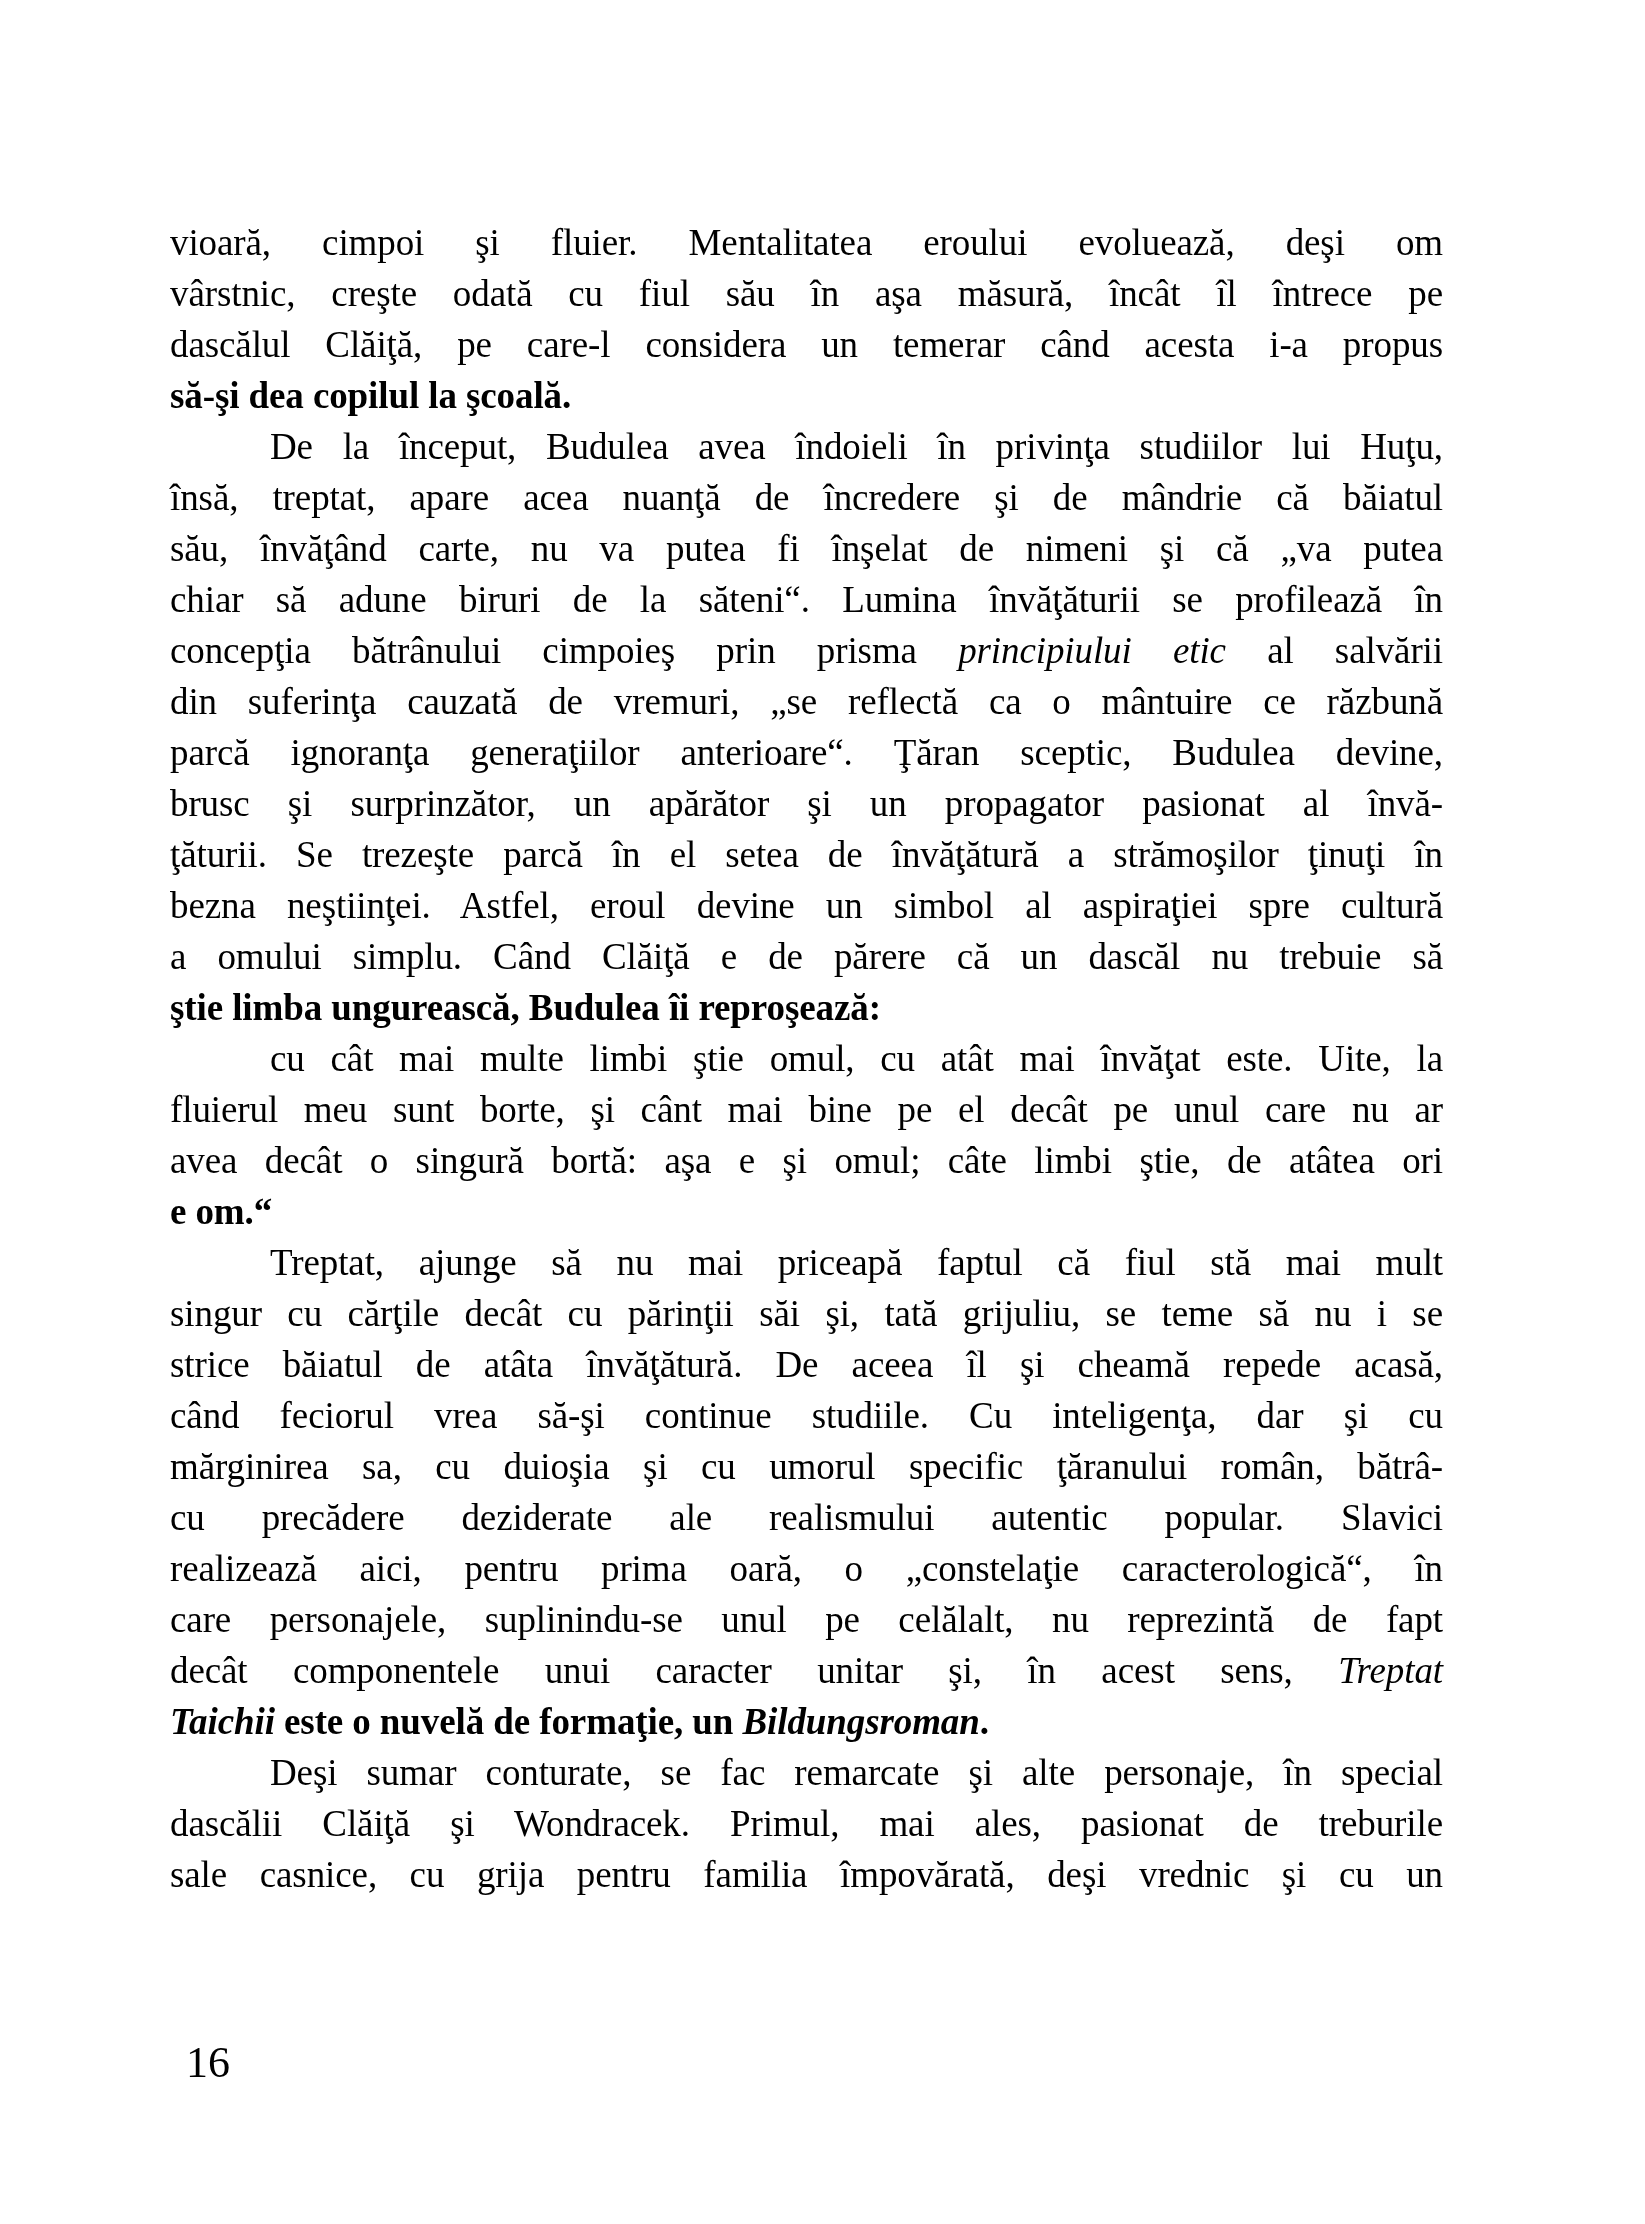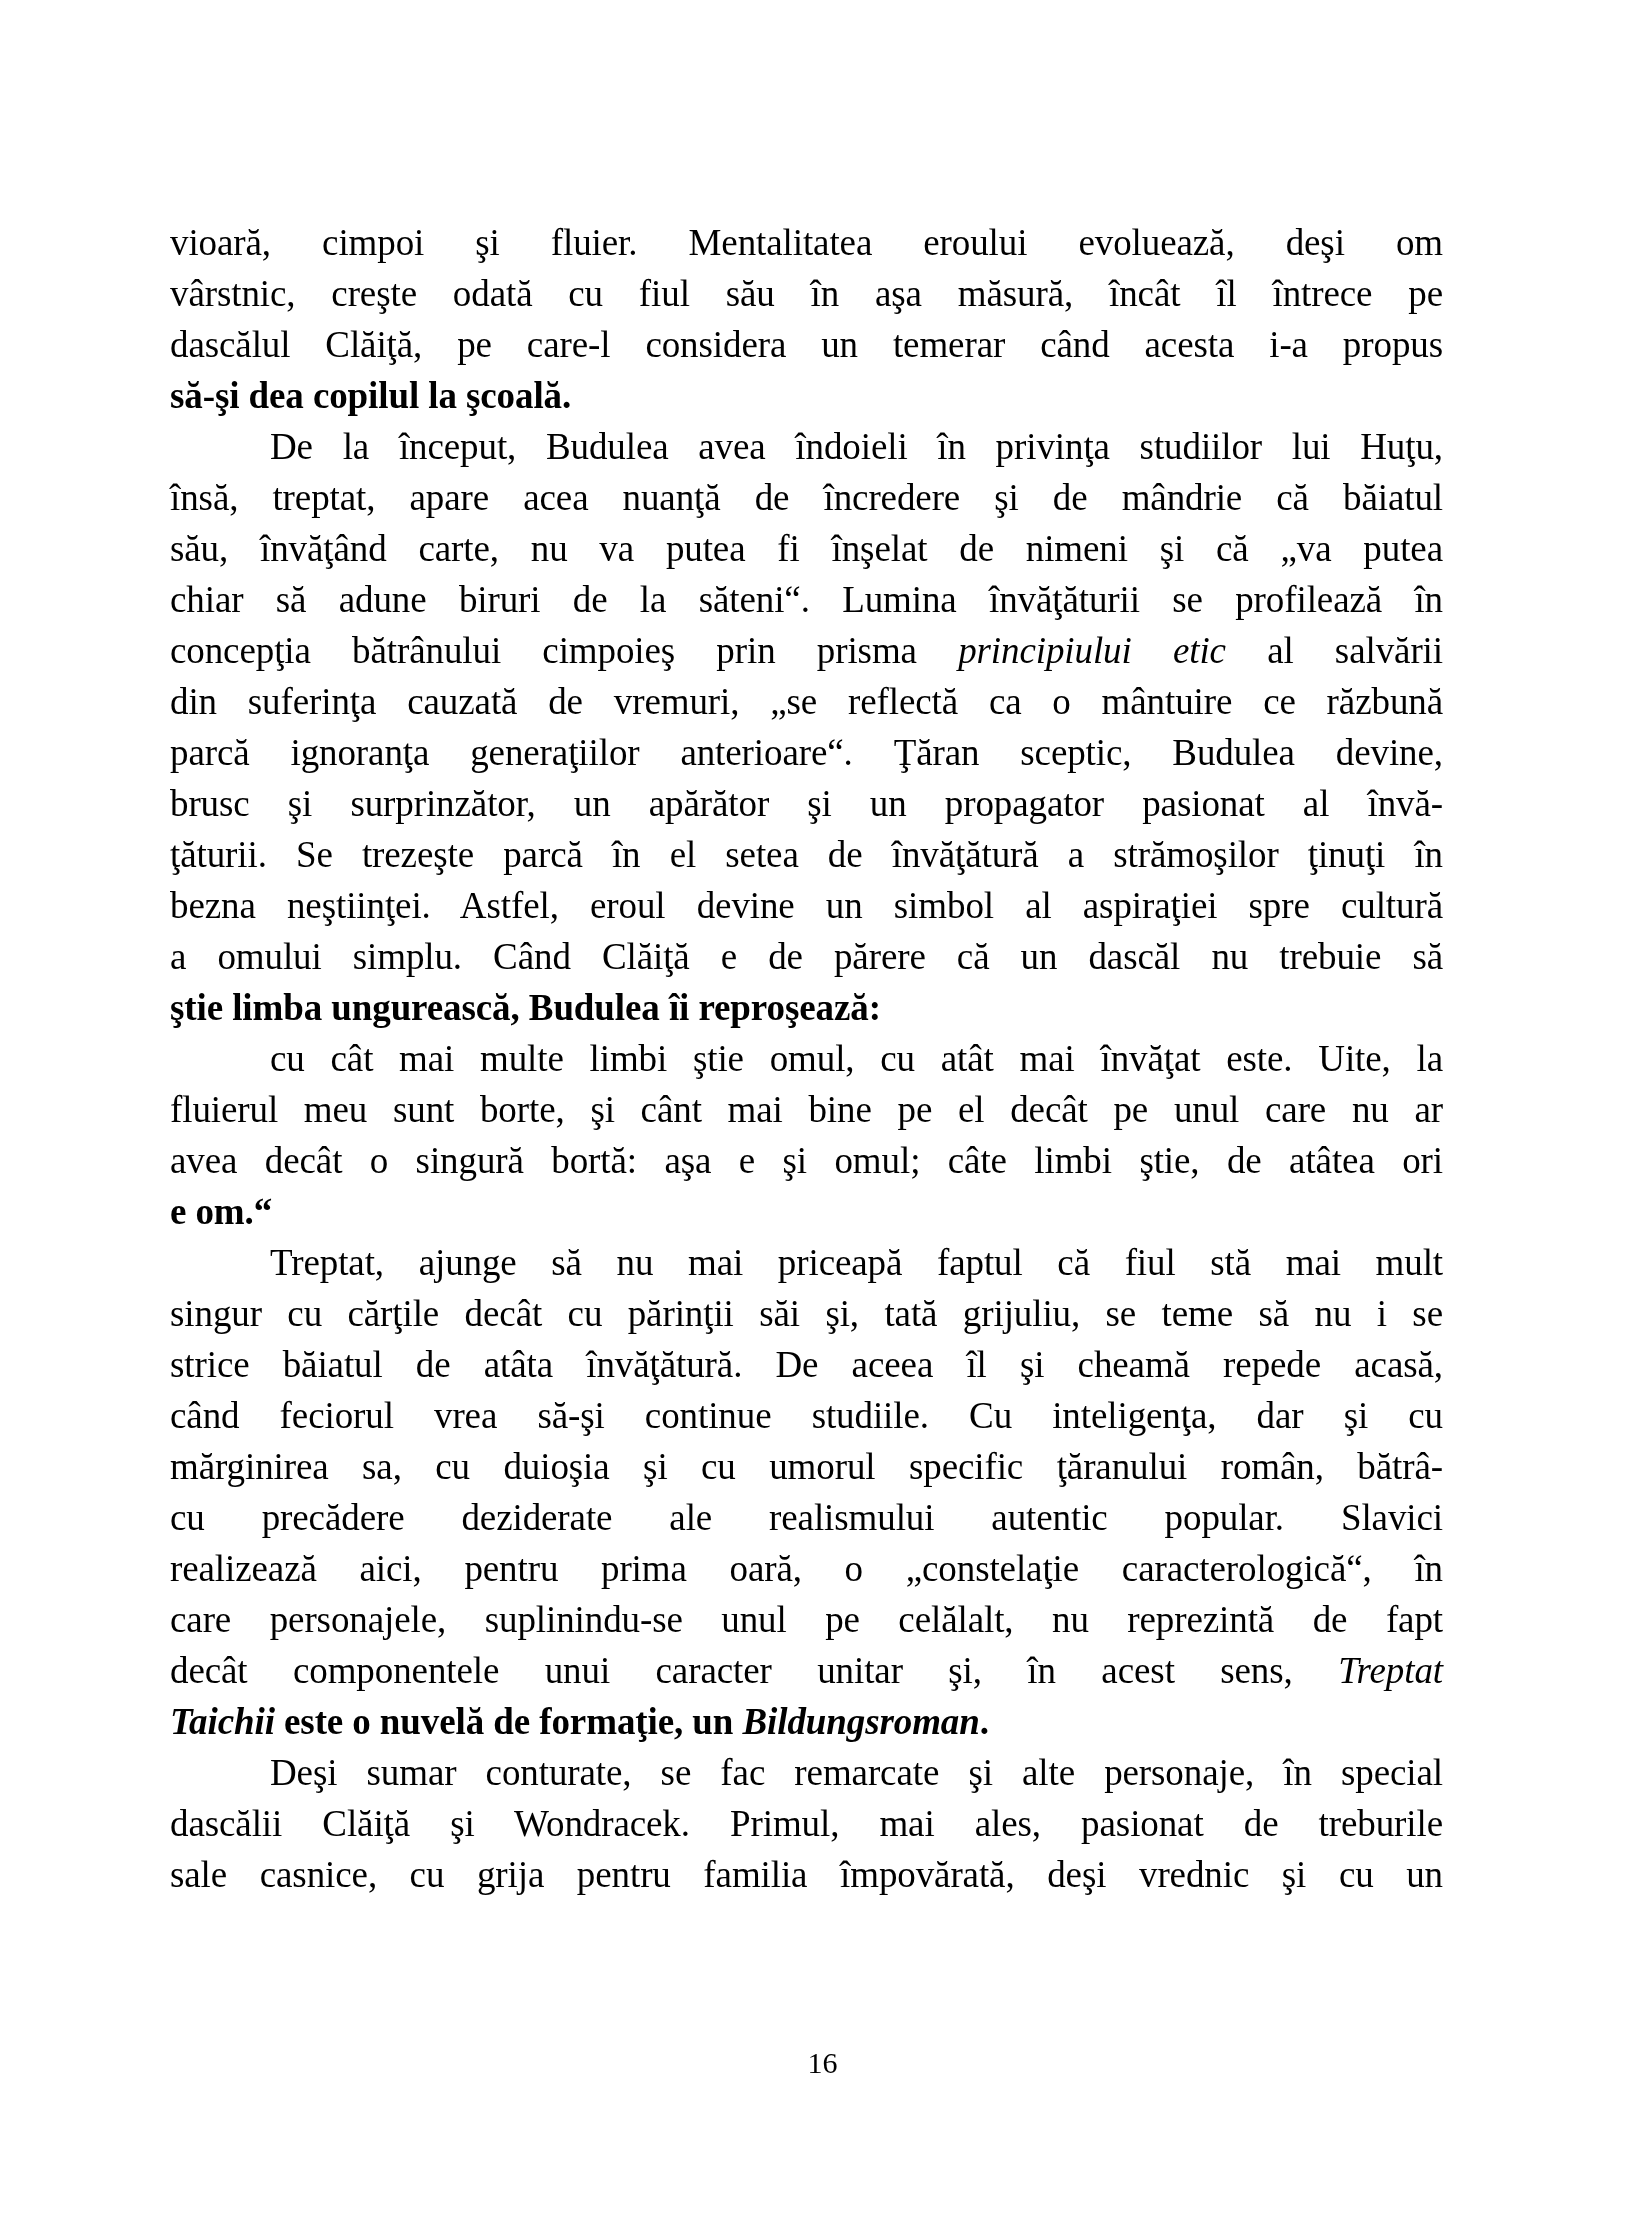--- a/index.html
+++ b/index.html
@@ -37,22 +37,22 @@
   }
   .para.indent .line:first-child {
     padding-left: 100px;
   }
   .line i { font-style: italic; }
   .page-number {
     position: absolute;
     left: 186px;
     top: 2040px;
     width: 1273px;
-    text-align: center;
-    font-size: 30px;
+    text-align: left;
+    font-size: 44px;
     line-height: 45px;
   }
 </style>
 </head>
 <body>
 
 <div class="page">
   <div class="text-block">
       <div class="para">
         <div class="line"><span>vioară, cimpoi şi fluier. Mentalitatea eroului evoluează, deşi om</span></div>

